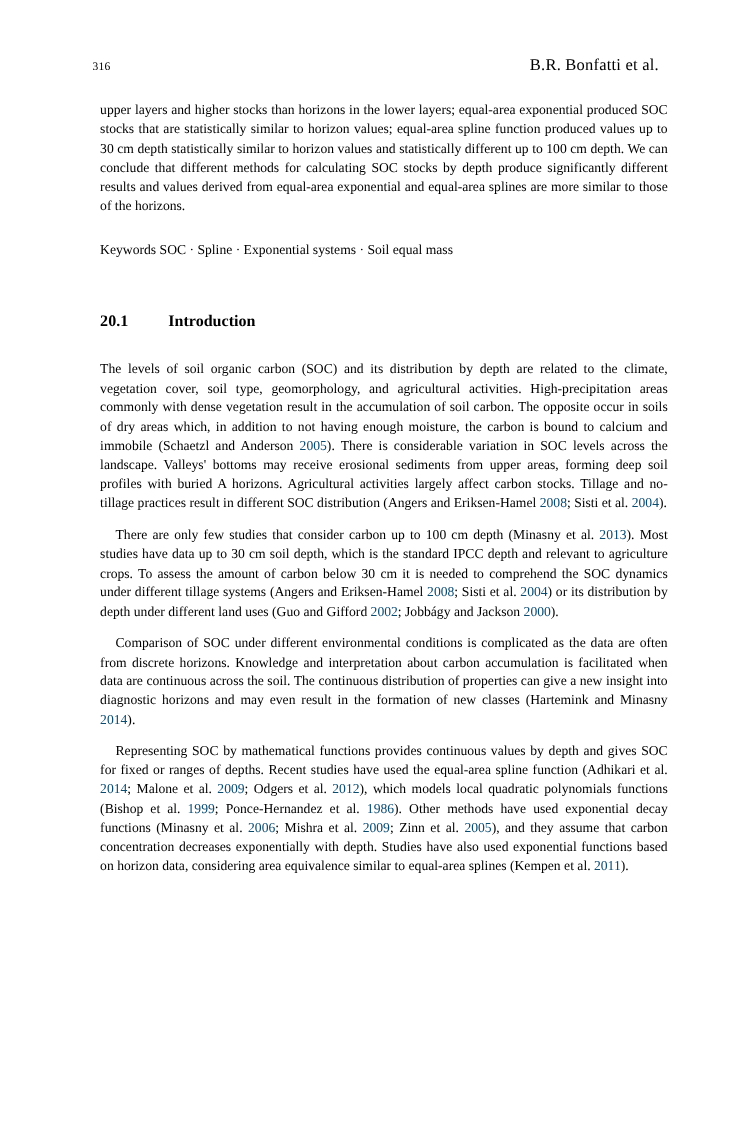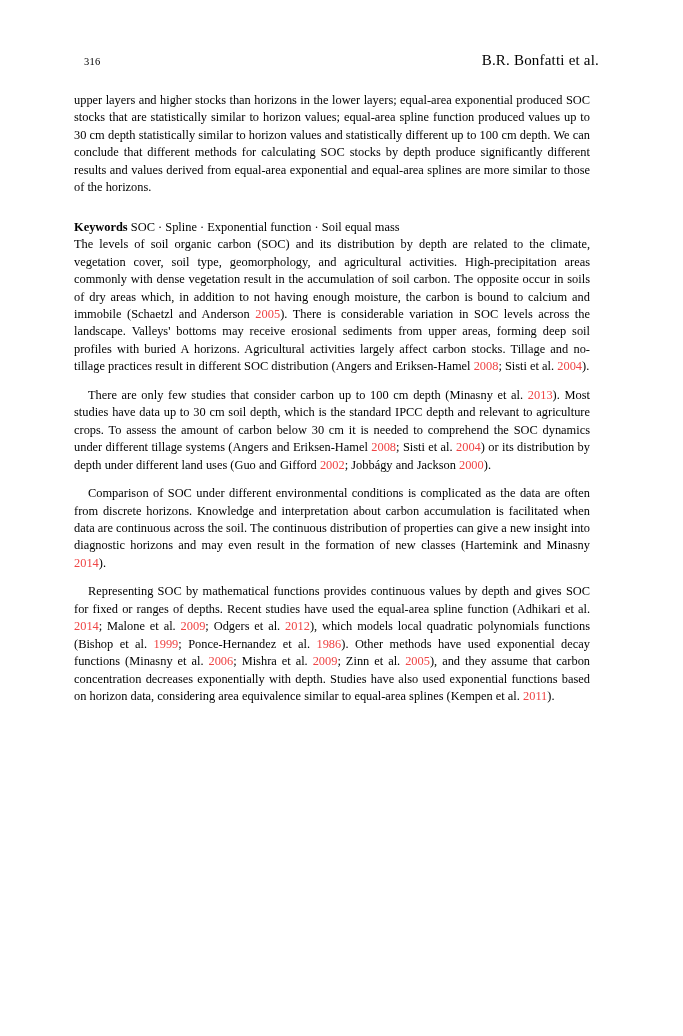--- a/index.html
+++ b/index.html
@@ -36,42 +36,42 @@
     font-size: 10.5px;
     letter-spacing: 0.2px;
   }
   .header .running-head {
     font-size: 15px;
     letter-spacing: 0.2px;
   }
   .content {
     position: absolute;
     top: 92px;
-    left: 74px;
+    left: 91px;
     width: 516px;
   }
   p {
     margin: 0;
     font-size: 12.4px;
     line-height: 17.45px;
     text-align: justify;
     text-justify: inter-word;
     hyphens: auto;
   }
   p.abstract-tail {
     margin-bottom: 0;
   }
   .keywords {
     margin-top: 22px;
     font-size: 12.4px;
     line-height: 17.45px;
     text-align: left;
   }
   .keywords .kw-label {
-    font-weight: bold;
+    font-weight: normal;
   }
   .section-head {
     margin-top: 48px;
     margin-bottom: 26px;
     font-size: 14.6px;
     font-weight: bold;
     display: flex;
     align-items: baseline;
   }
   .section-head .sec-num {
@@ -80,42 +80,46 @@
   }
   .body-par {
     margin-top: 0;
     text-indent: 0;
   }
   .body-par.indent {
     text-indent: 14px;
     margin-top: 11px;
   }
   .cite {
-    color: #ef4444;
+    color: #0c4a6e;
   }
 </style>
 </head>
 <body>
 
 <div class="page">
 
   <div class="header">
     <span class="page-num">316</span>
     <span class="running-head">B.R. Bonfatti et al.</span>
   </div>
 
   <div class="content">
 
     <p class="abstract-tail">upper layers and higher stocks than horizons in the lower layers; equal-area exponential produced SOC stocks that are statistically similar to horizon values; equal-area spline function produced values up to 30 cm depth statistically similar to horizon values and statistically different up to 100 cm depth. We can conclude that different methods for calculating SOC stocks by depth produce significantly different results and values derived from equal-area exponential and equal-area splines are more similar to those of the horizons.</p>
 
     <div class="keywords">
       <span class="kw-label">Keywords</span>
-      <span>SOC · Spline · Exponential function · Soil equal mass</span>
+      <span>SOC · Spline · Exponential systems · Soil equal mass</span>
     </div>
 
+    <div class="section-head">
+      <span class="sec-num">20.1</span>
+      <span>Introduction</span>
+    </div>
 
     <div id="paragraphs">
         <p class="body-par"><span>The levels of soil organic carbon (SOC) and its distribution by depth are related to the climate, vegetation cover, soil type, geomorphology, and agricultural activities. High-precipitation areas commonly with dense vegetation result in the accumulation of soil carbon. The opposite occur in soils of dry areas which, in addition to not having enough moisture, the carbon is bound to calcium and immobile (Schaetzl and Anderson </span><span class="cite">2005</span><span>). There is considerable variation in SOC levels across the landscape. Valleys' bottoms may receive erosional sediments from upper areas, forming deep soil profiles with buried A horizons. Agricultural activities largely affect carbon stocks. Tillage and no-tillage practices result in different SOC distribution (Angers and Eriksen-Hamel </span><span class="cite">2008</span><span>; Sisti et al. </span><span class="cite">2004</span><span>).</span></p>
         <p class="body-par indent"><span>There are only few studies that consider carbon up to 100 cm depth (Minasny et al. </span><span class="cite">2013</span><span>). Most studies have data up to 30 cm soil depth, which is the standard IPCC depth and relevant to agriculture crops. To assess the amount of carbon below 30 cm it is needed to comprehend the SOC dynamics under different tillage systems (Angers and Eriksen-Hamel </span><span class="cite">2008</span><span>; Sisti et al. </span><span class="cite">2004</span><span>) or its distribution by depth under different land uses (Guo and Gifford </span><span class="cite">2002</span><span>; Jobbágy and Jackson </span><span class="cite">2000</span><span>).</span></p>
         <p class="body-par indent"><span>Comparison of SOC under different environmental conditions is complicated as the data are often from discrete horizons. Knowledge and interpretation about carbon accumulation is facilitated when data are continuous across the soil. The continuous distribution of properties can give a new insight into diagnostic horizons and may even result in the formation of new classes (Hartemink and Minasny </span><span class="cite">2014</span><span>).</span></p>
         <p class="body-par indent"><span>Representing SOC by mathematical functions provides continuous values by depth and gives SOC for fixed or ranges of depths. Recent studies have used the equal-area spline function (Adhikari et al. </span><span class="cite">2014</span><span>; Malone et al. </span><span class="cite">2009</span><span>; Odgers et al. </span><span class="cite">2012</span><span>), which models local quadratic polynomials functions (Bishop et al. </span><span class="cite">1999</span><span>; Ponce-Hernandez et al. </span><span class="cite">1986</span><span>). Other methods have used exponential decay functions (Minasny et al. </span><span class="cite">2006</span><span>; Mishra et al. </span><span class="cite">2009</span><span>; Zinn et al. </span><span class="cite">2005</span><span>), and they assume that carbon concentration decreases exponentially with depth. Studies have also used exponential functions based on horizon data, considering area equivalence similar to equal-area splines (Kempen et al. </span><span class="cite">2011</span><span>).</span></p>
       </div>
 
   </div>
 </div>

